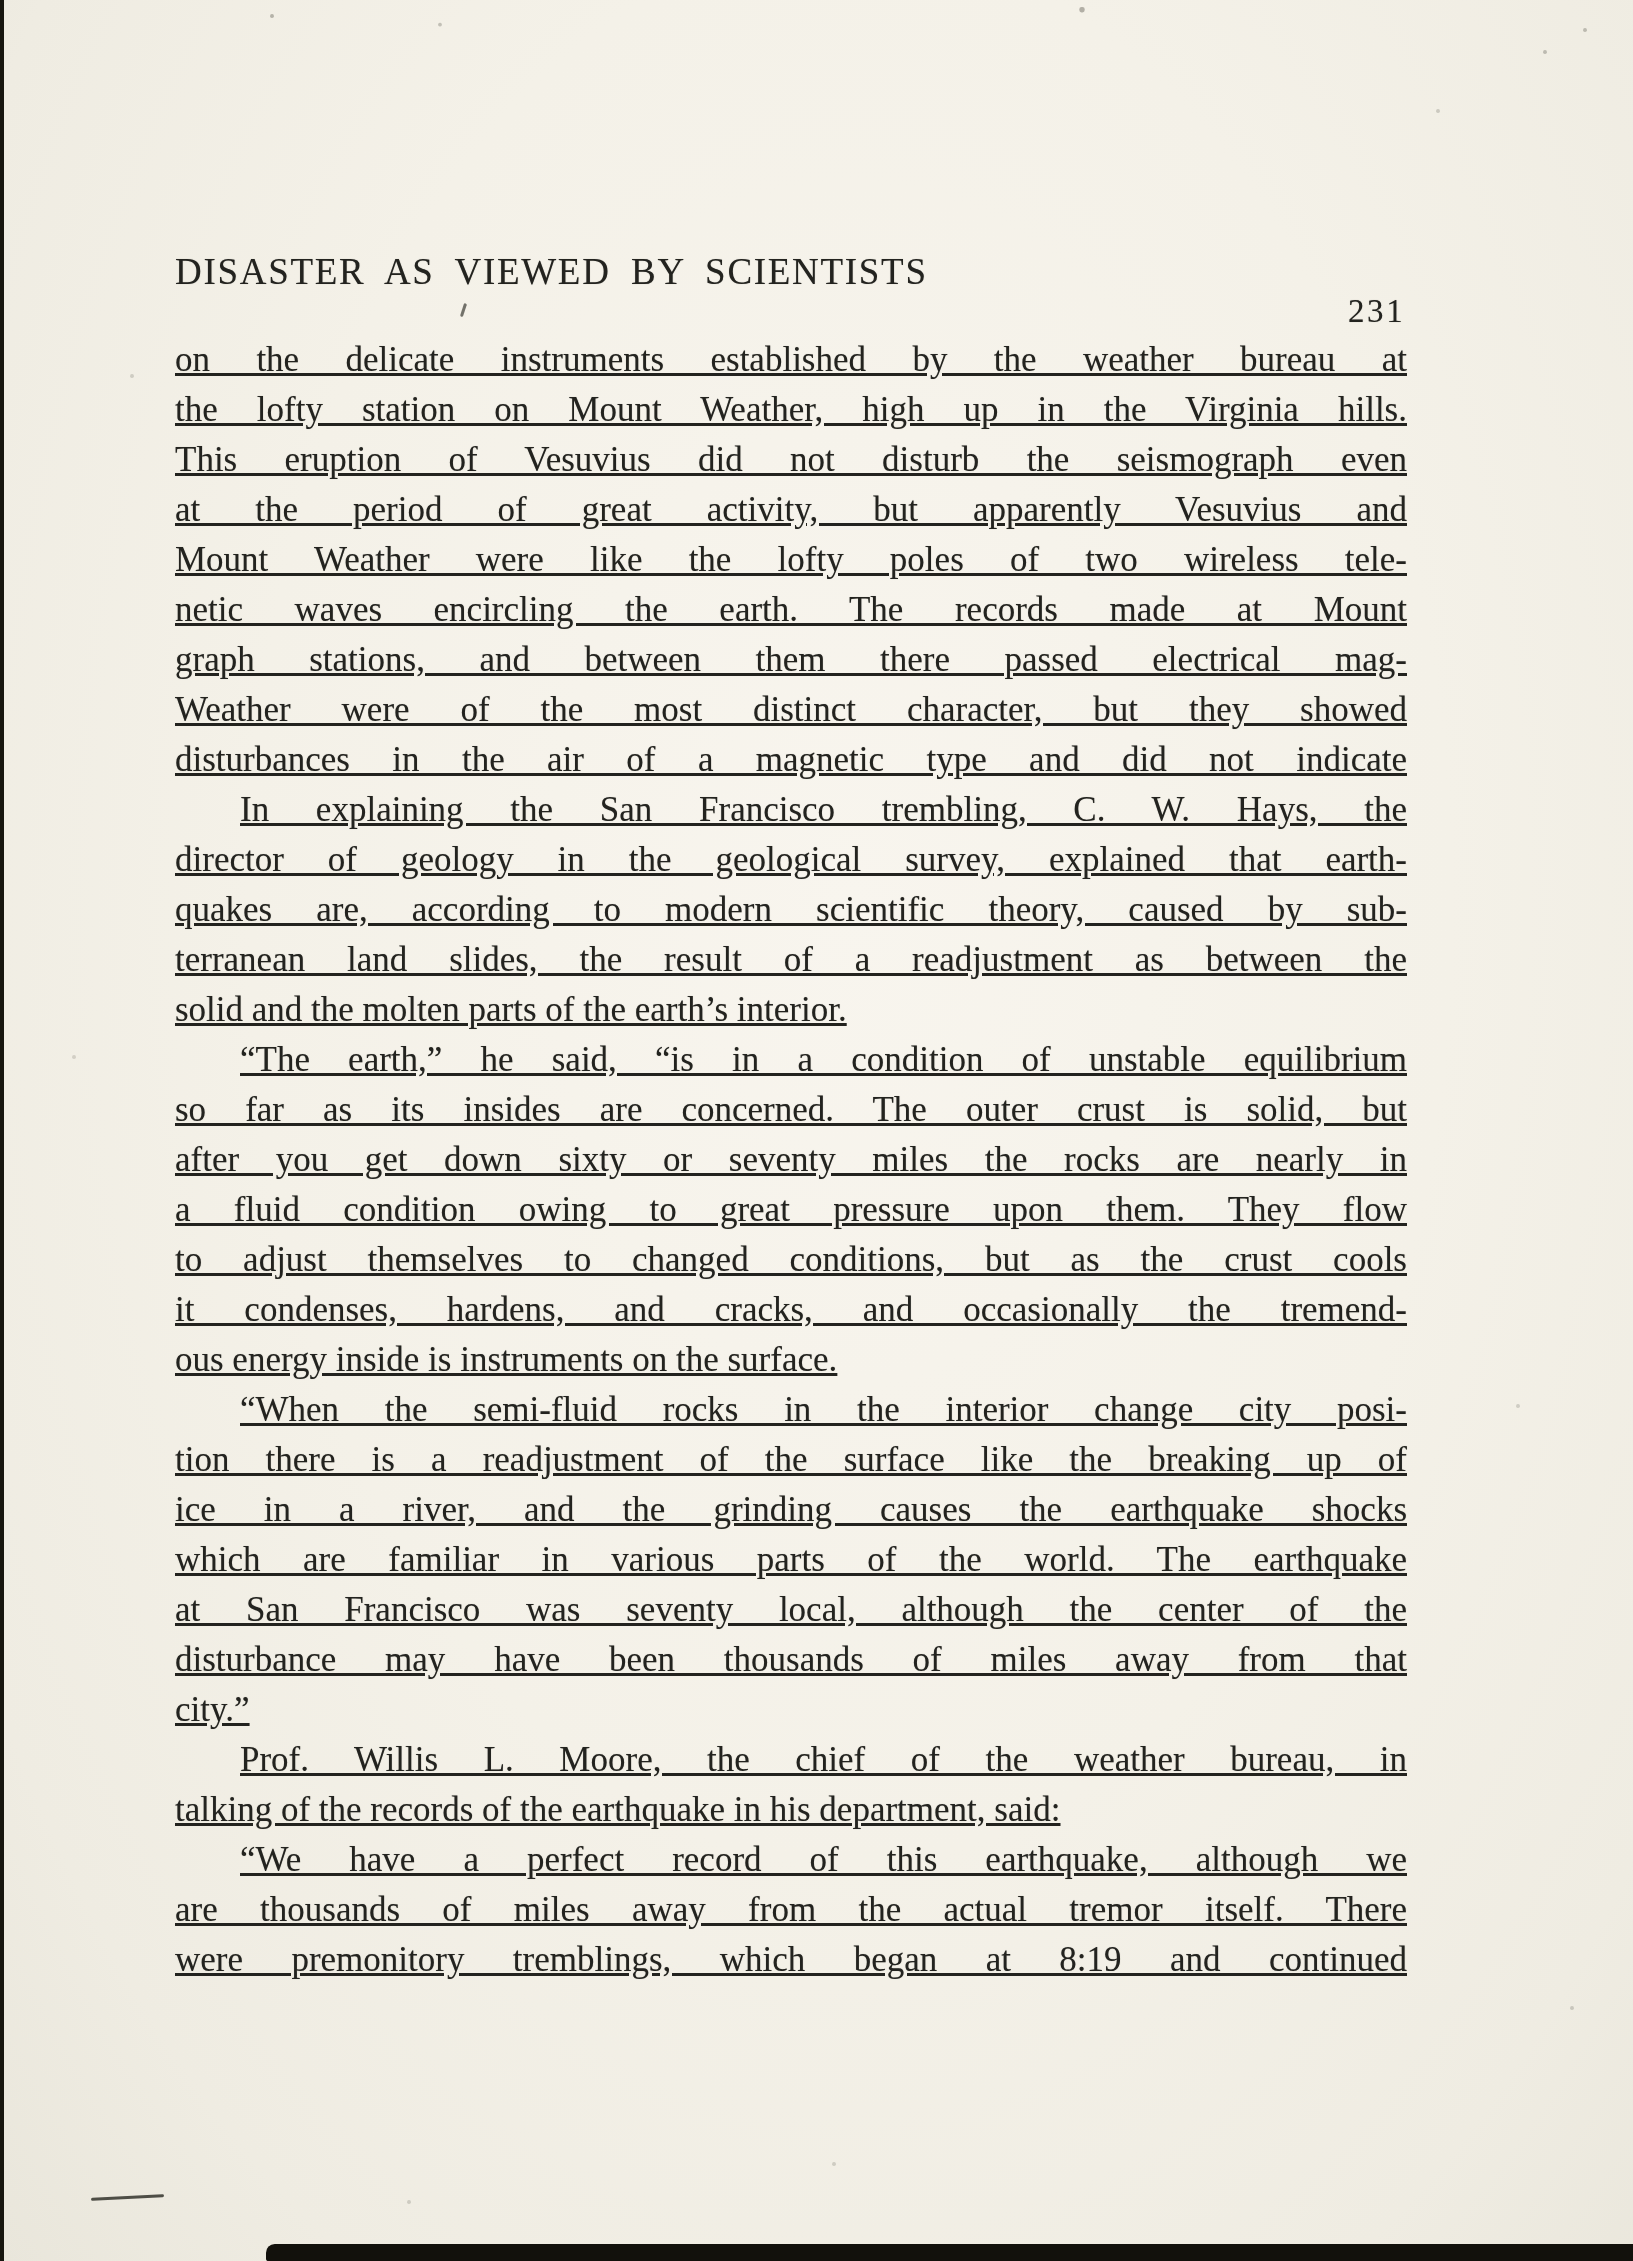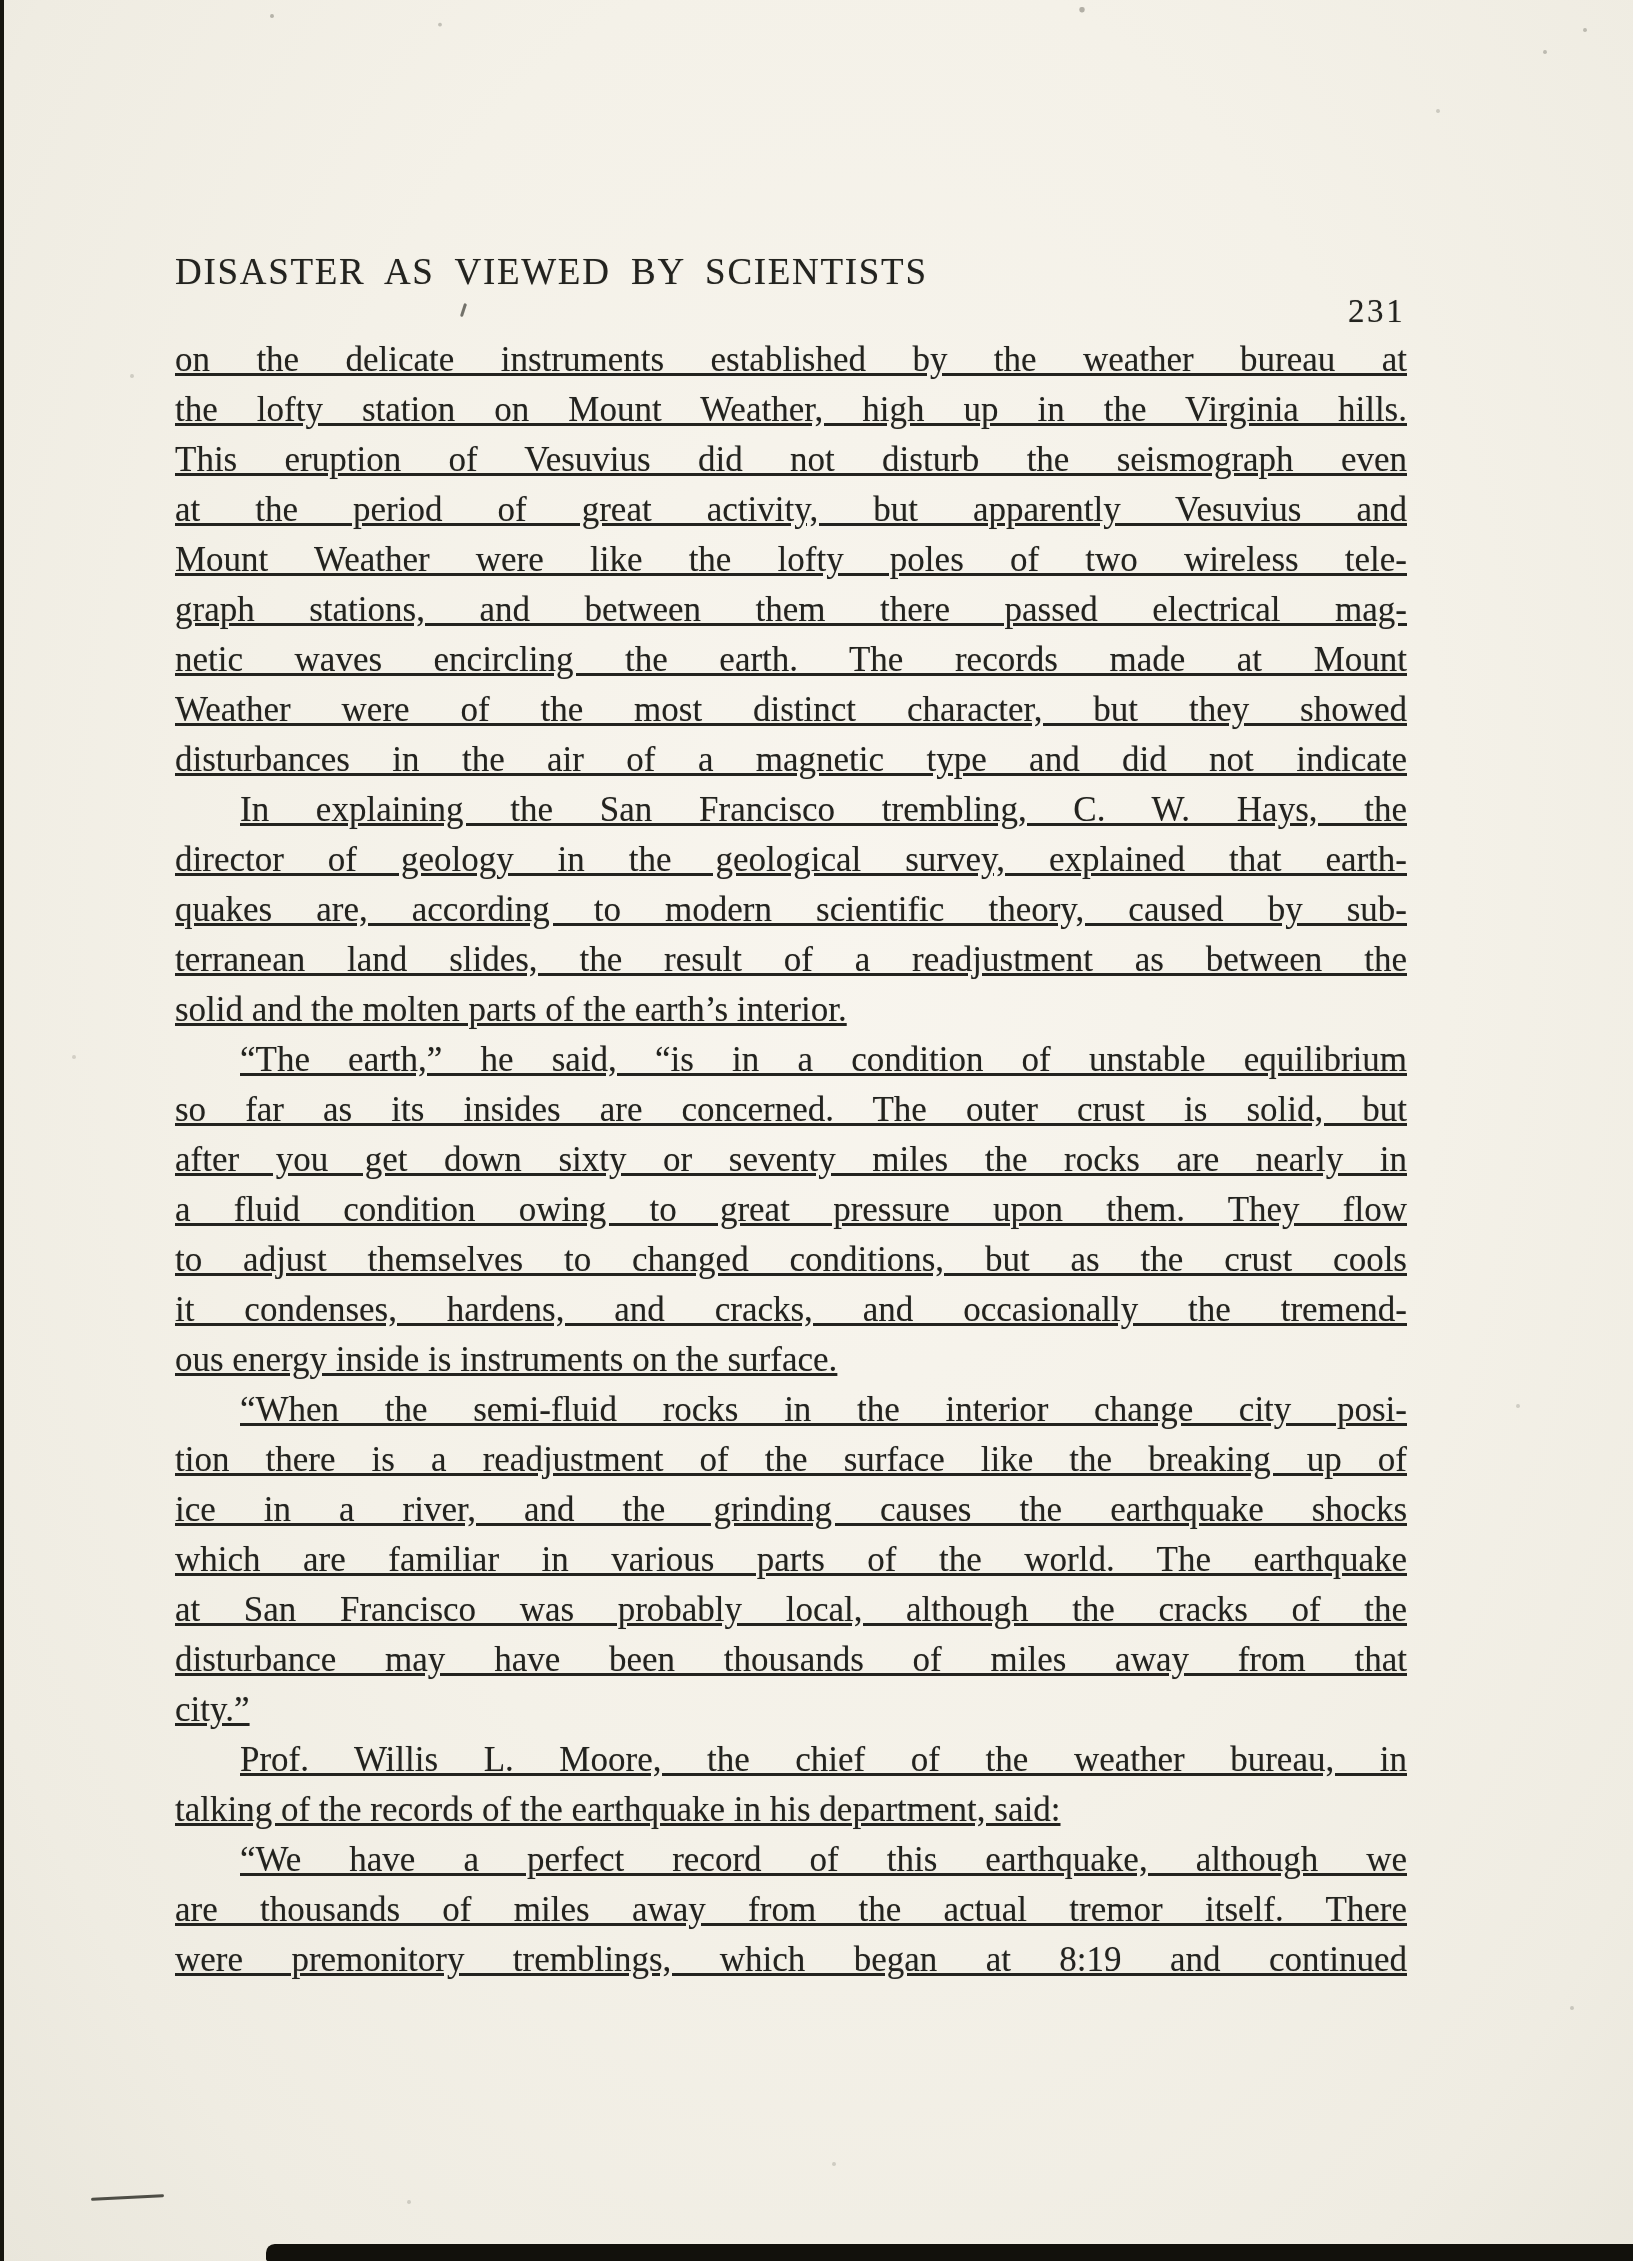--- a/index.html
+++ b/index.html
@@ -66,41 +66,41 @@
   </div>
 
   <div class="title-mark"></div>
 
   <div class="body-text">
       <div class="line">on the delicate instruments established by the weather bureau at</div>
       <div class="line">the lofty station on Mount Weather, high up in the Virginia hills.</div>
       <div class="line">This eruption of Vesuvius did not disturb the seismograph even</div>
       <div class="line">at the period of great activity, but apparently Vesuvius and</div>
       <div class="line">Mount Weather were like the lofty poles of two wireless tele-</div>
+      <div class="line">netic waves encircling the earth.  The records made at Mount</div>
       <div class="line">graph stations, and between them there passed electrical mag-</div>
-      <div class="line">netic waves encircling the earth.  The records made at Mount</div>
       <div class="line">Weather were of the most distinct character, but they showed</div>
       <div class="line">disturbances in the air of a magnetic type and did not indicate</div>
       <div class="line indent">In explaining the San Francisco trembling, C. W. Hays, the</div>
       <div class="line">director of geology in the geological survey, explained that earth-</div>
       <div class="line">quakes are, according to modern scientific theory, caused by sub-</div>
       <div class="line">terranean land slides, the result of a readjustment as between the</div>
       <div class="line last">solid and the molten parts of the earth’s interior.</div>
       <div class="line indent">“The earth,” he said, “is in a condition of unstable equilibrium</div>
       <div class="line">so far as its insides are concerned.  The outer crust is solid, but</div>
       <div class="line">after you get down sixty or seventy miles the rocks are nearly in</div>
       <div class="line">a fluid condition owing to great pressure upon them.  They flow</div>
       <div class="line">to adjust themselves to changed conditions, but as the crust cools</div>
       <div class="line">it condenses, hardens, and cracks, and occasionally the tremend-</div>
       <div class="line last">ous energy inside is instruments on the surface.</div>
       <div class="line indent">“When the semi-fluid rocks in the interior change city posi-</div>
       <div class="line">tion there is a readjustment of the surface like the breaking up of</div>
       <div class="line">ice in a river, and the grinding causes the earthquake shocks</div>
       <div class="line">which are familiar in various parts of the world.  The earthquake</div>
-      <div class="line">at San Francisco was probably local, although the cracks of the</div>
+      <div class="line">at San Francisco was seventy local, although the center of the</div>
       <div class="line">disturbance may have been thousands of miles away from that</div>
       <div class="line last">city.”</div>
       <div class="line indent">Prof. Willis L. Moore, the chief of the weather bureau, in</div>
       <div class="line last">talking of the records of the earthquake in his department, said:</div>
       <div class="line indent">“We have a perfect record of this earthquake, although we</div>
       <div class="line">are thousands of miles away from the actual tremor itself.  There</div>
       <div class="line">were premonitory tremblings, which began at 8:19 and continued</div>
     </div>
 
   <div class="pen-mark"></div>

